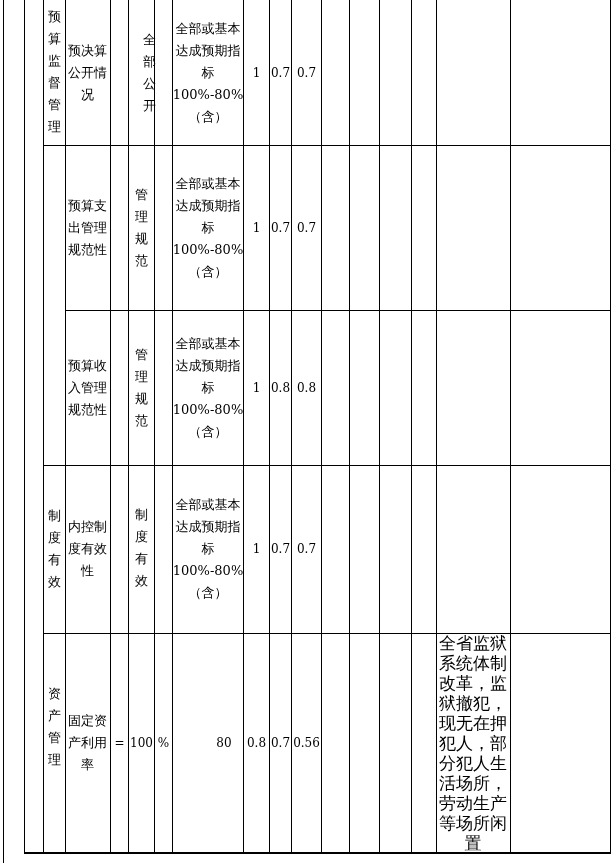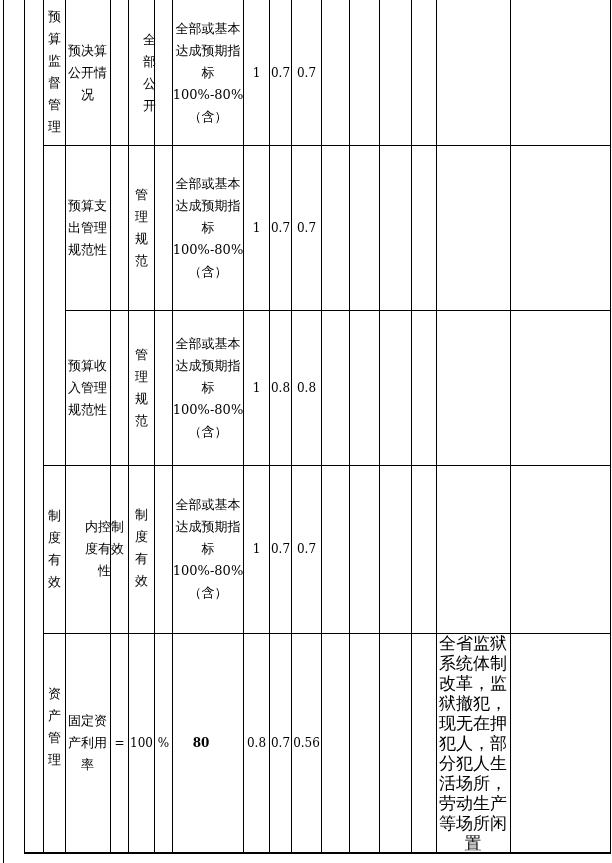--- a/index.html
+++ b/index.html
@@ -62,31 +62,31 @@
   <div class="cell num" style="left:292px;top:146px;width:29px;height:163px;">0.7</div>
 
   <div class="cell zh" style="left:66px;top:311px;width:43px;height:153px;">预算收入管理规范性</div>
   <div class="cell zh" style="left:129px;top:311px;width:25px;height:153px;">管理规范</div>
   <div class="cell crit" style="left:173px;top:311px;width:70px;height:153px;">全部或基本达成预期指标 100%-80%（含）</div>
   <div class="cell num" style="left:244px;top:311px;width:25px;height:153px;">1</div>
   <div class="cell num" style="left:270px;top:311px;width:21px;height:153px;">0.8</div>
   <div class="cell num" style="left:292px;top:311px;width:29px;height:153px;">0.8</div>
 
   <div class="cell zh" style="left:44px;top:466px;width:21px;height:166px;">制度有效</div>
-  <div class="cell zh" style="left:83px;top:466px;width:43px;height:166px;">内控制度有效性</div>
+  <div class="cell zh" style="left:66px;top:466px;width:43px;height:166px;">内控制度有效性</div>
   <div class="cell zh" style="left:129px;top:466px;width:25px;height:166px;font-family:Liberation Mono, monospace;">制度有效</div>
   <div class="cell crit" style="left:173px;top:466px;width:70px;height:166px;">全部或基本达成预期指标 100%-80%（含）</div>
   <div class="cell num" style="left:244px;top:466px;width:25px;height:166px;">1</div>
   <div class="cell num" style="left:270px;top:466px;width:21px;height:166px;">0.7</div>
   <div class="cell num" style="left:292px;top:466px;width:29px;height:166px;">0.7</div>
 
   <div class="cell zh" style="left:44px;top:618px;width:21px;height:218px;">资产管理</div>
   <div class="cell zh" style="left:66px;top:634px;width:43px;height:218px;">固定资产利用率</div>
   <div class="cell num" style="left:111px;top:634px;width:17px;height:218px;">=</div>
   <div class="cell num" style="left:129px;top:634px;width:25px;height:218px;">100</div>
   <div class="cell num" style="left:155px;top:634px;width:17px;height:218px;">%</div>
-  <div class="cell num" style="left:166px;top:634px;width:70px;height:218px;font-weight:bold;">80</div>
+  <div class="cell num" style="left:189px;top:634px;width:70px;height:218px;">80</div>
   <div class="cell num" style="left:244px;top:634px;width:25px;height:218px;">0.8</div>
   <div class="cell num" style="left:270px;top:634px;width:21px;height:218px;">0.7</div>
   <div class="cell num" style="left:292px;top:634px;width:29px;height:218px;">0.56</div>
   <div class="cell note" style="left:437px;top:634px;width:72px;height:218px;">全省监狱系统体制改革，监狱撤犯，现无在押犯人，部分犯人生活场所，劳动生产等场所闲置</div>
 
 </div>
 
 </body></html>

